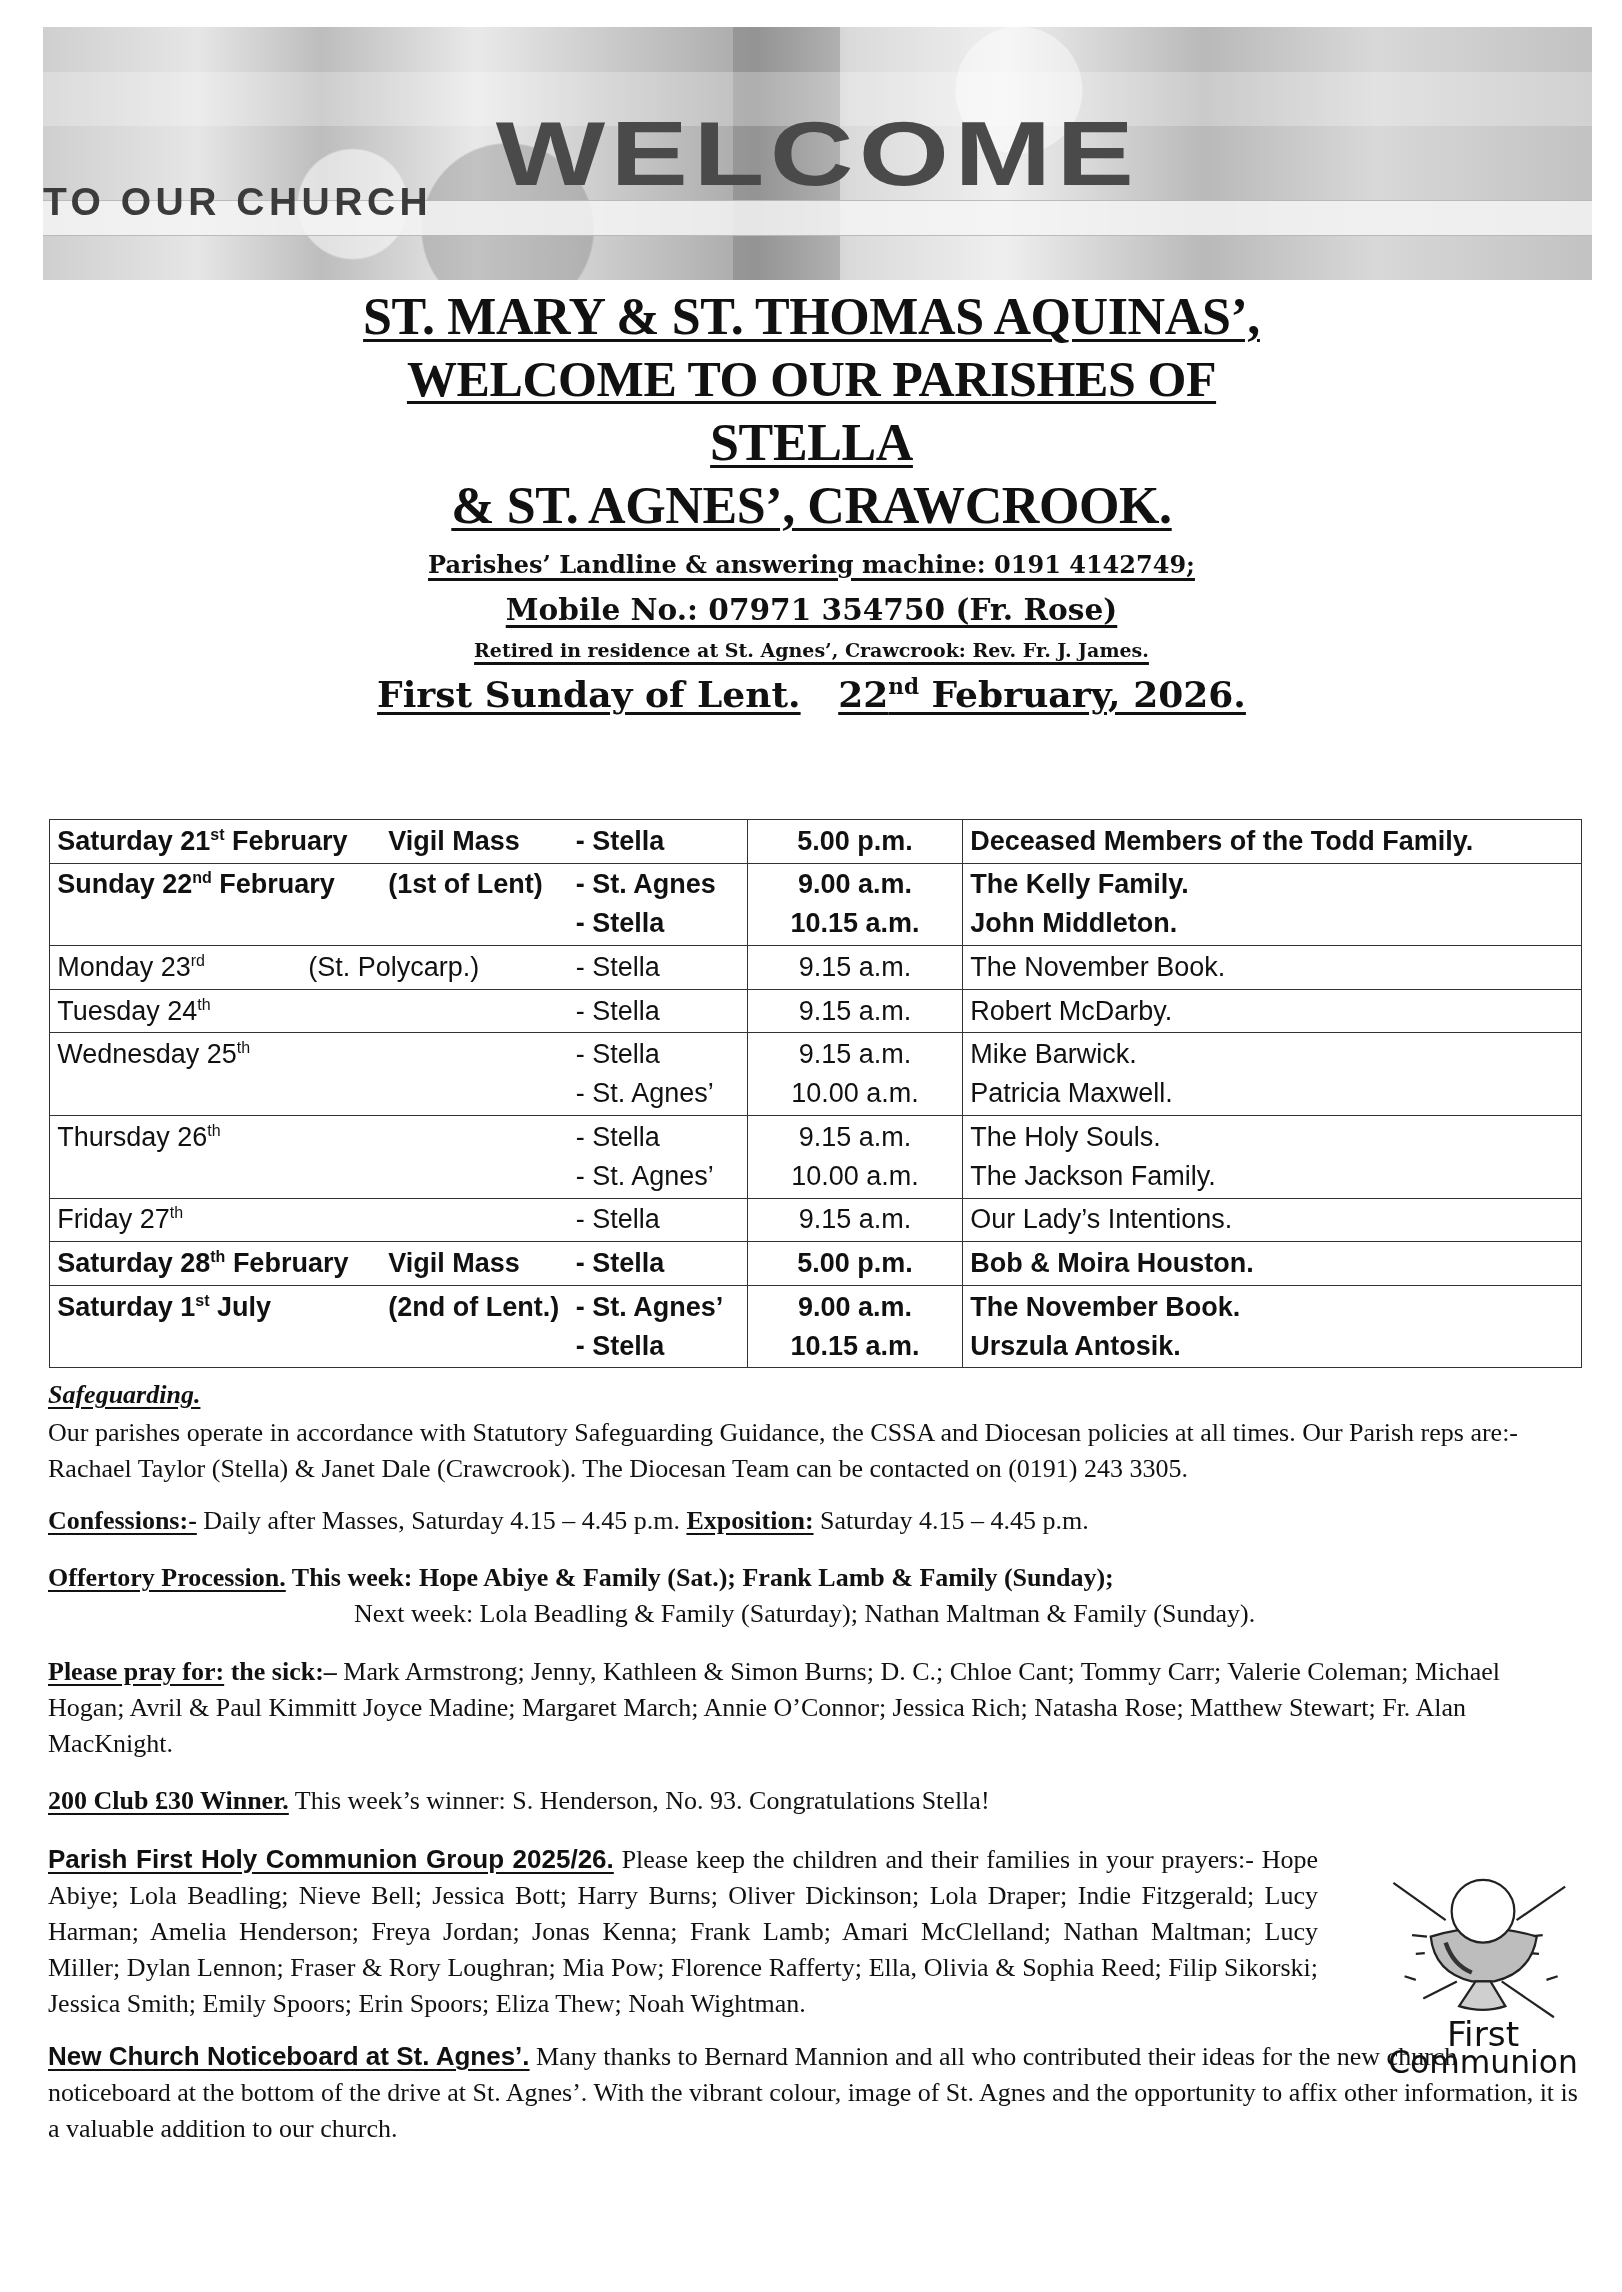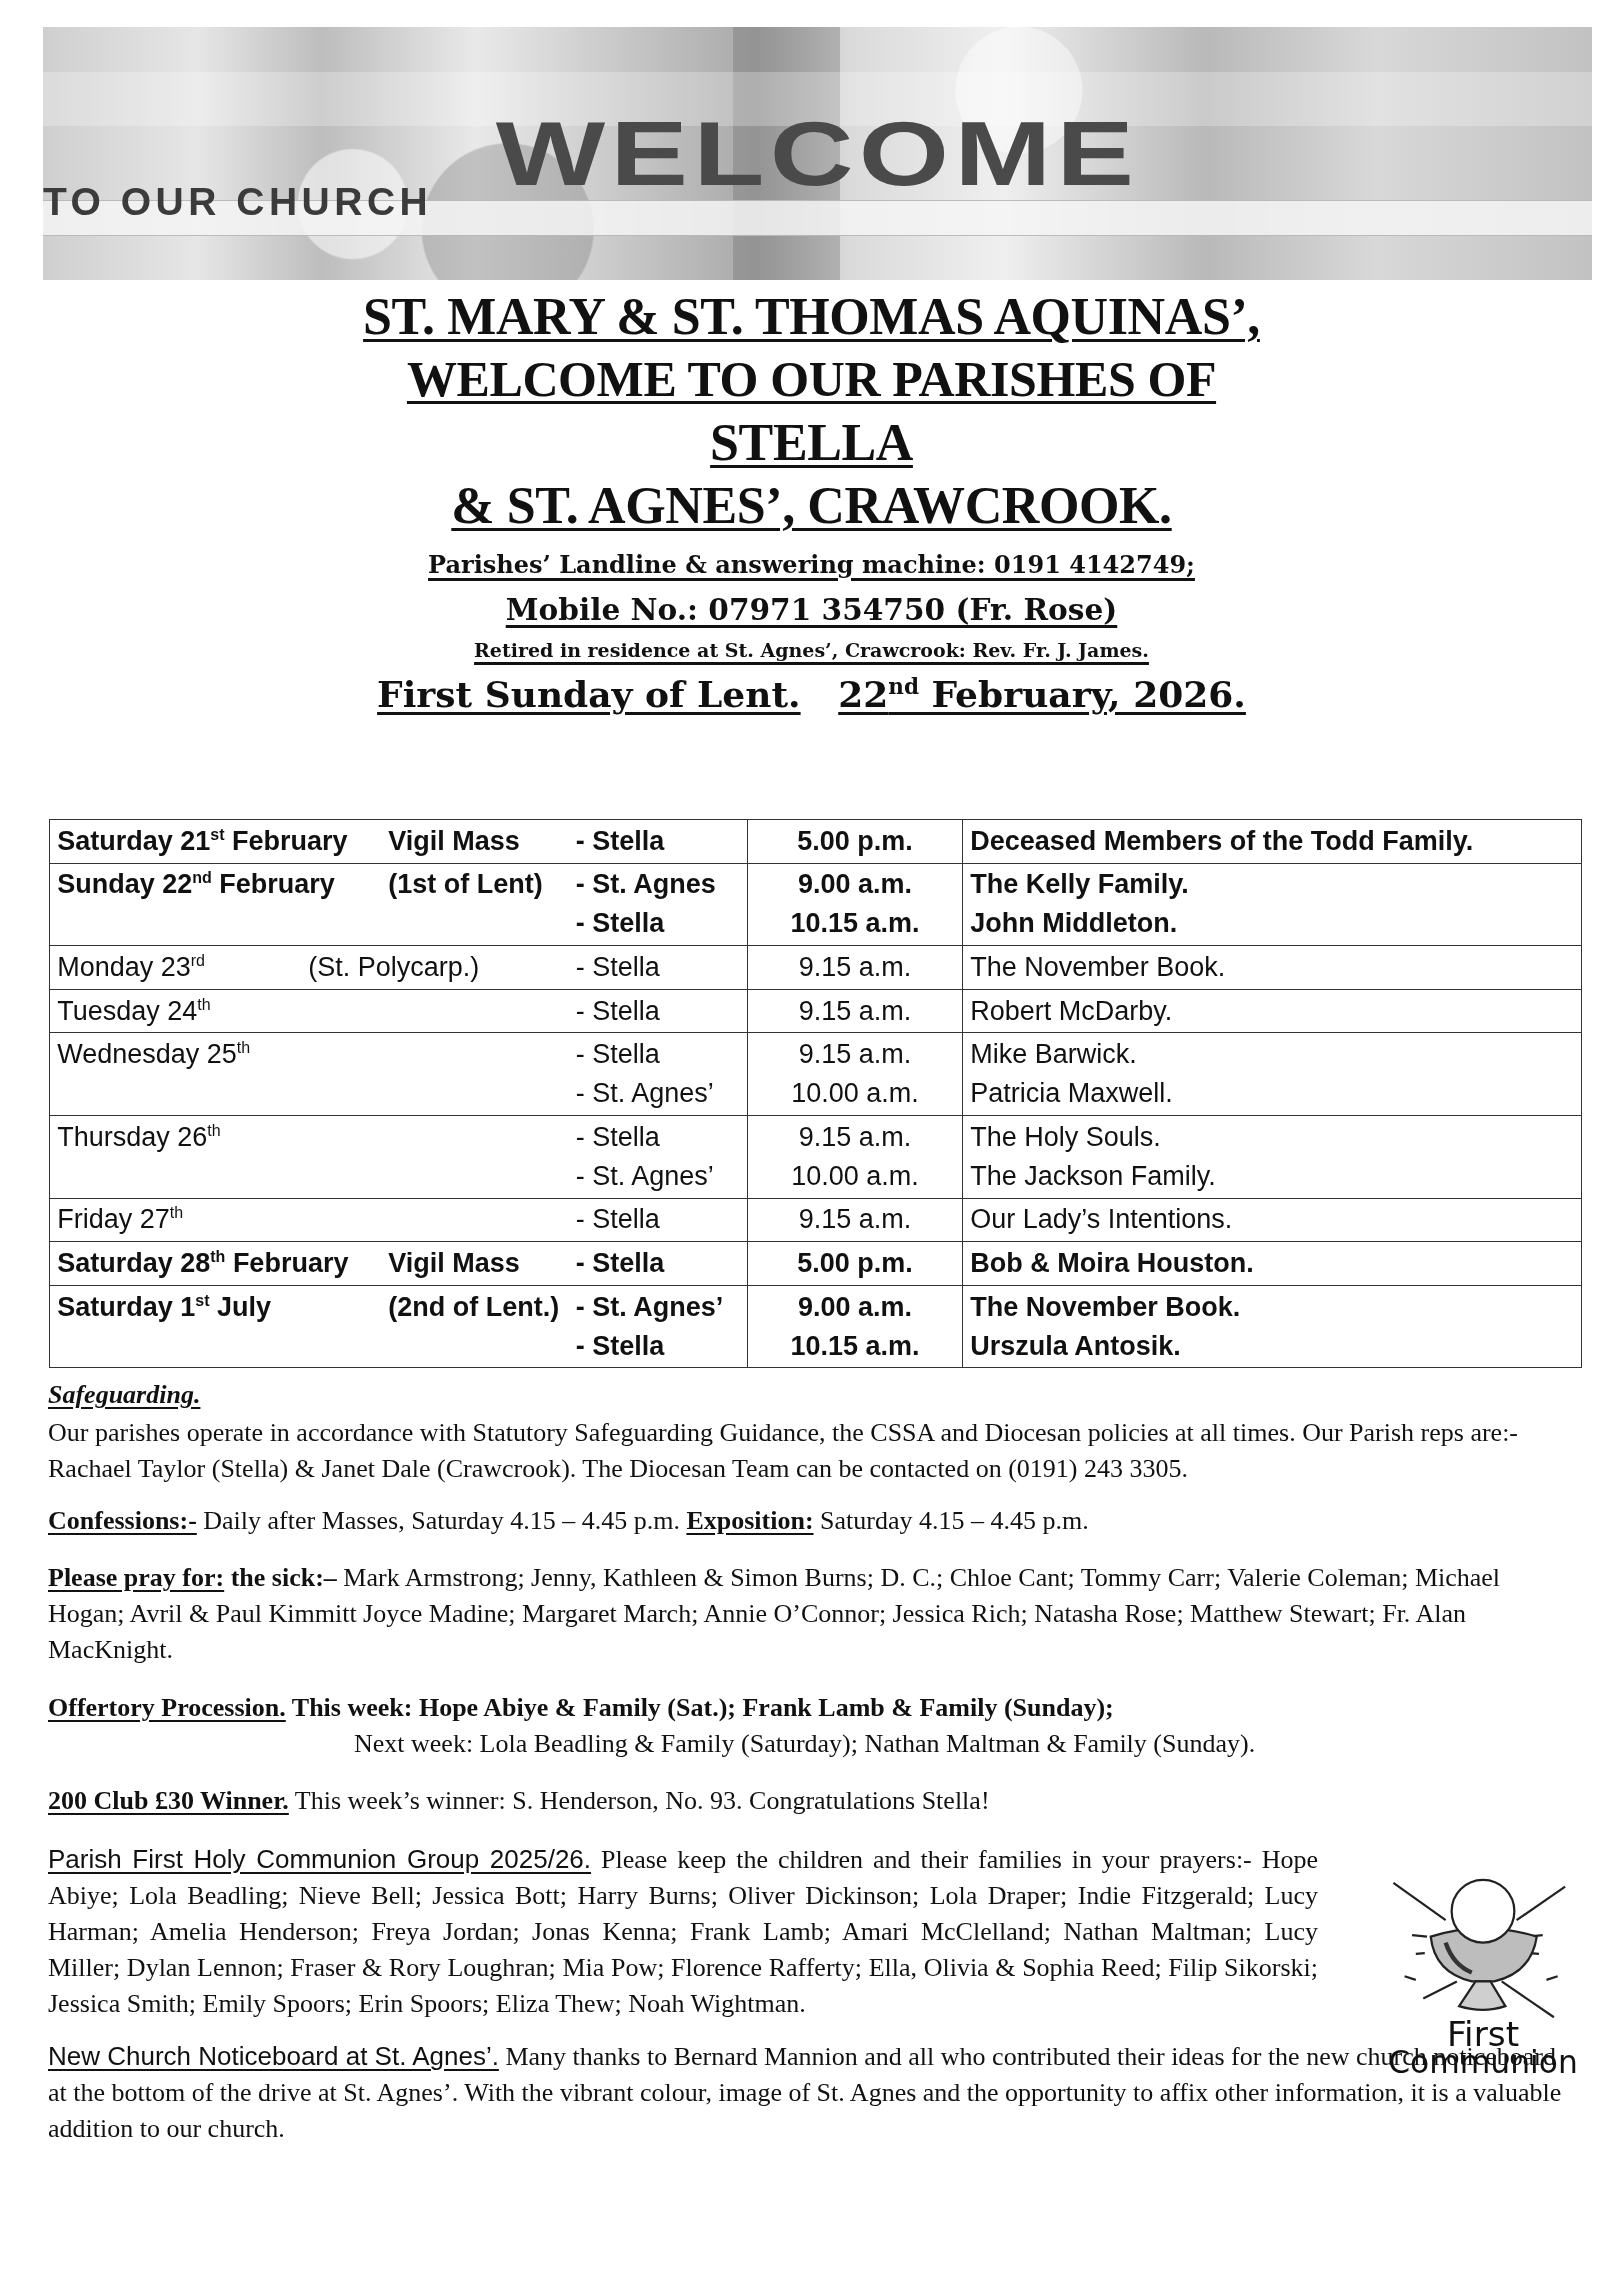--- a/index.html
+++ b/index.html
@@ -58,21 +58,21 @@
   .mass-table tr.bold td { font-weight: bold; }
   .mass-table sup { font-size: 16px; vertical-align: super; line-height: 0; }
   .mass-table .stack { display: block; }
   .mass-table td.c-day { border-right: none; }
 
   
   .notices { position: absolute; left: 48px; top: 1377px; width: 1533px; font-family: "Liberation Serif", serif; font-size: 26px; line-height: 36px; }
   .notice { margin-bottom: 21.5px; }
   .notice .lbl { font-weight: bold; text-decoration: underline; text-decoration-thickness: 1.8px; text-underline-offset: 3.6px; }
   .notice .lbl-italic { font-style: italic; }
-  .notice .lbl-sans { font-family: "Liberation Sans", sans-serif; font-weight: normal; }
+  .notice .lbl-sans { font-family: "Liberation Sans", sans-serif; font-weight: bold; }
   .notice .bold { font-weight: bold; }
   .indent { padding-left: 306px; }
 
   .communion-wrap { position: relative; }
   .communion-text { width: 1270px; text-align: justify; }
   .communion-art { position: absolute; right: -14.3px; top: 12.5px; width: 224px; height: 224px; }
 
   .safeguarding-body { margin-top: 1.8px; }
 </style>
 </head>
@@ -230,26 +230,26 @@
   <div class="notice" style="margin-bottom:16px;">
     <div><span class="lbl lbl-italic">Safeguarding.</span></div>
     <div class="safeguarding-body">Our parishes operate in accordance with Statutory Safeguarding Guidance, the CSSA and Diocesan policies at all times. Our Parish reps are:- Rachael Taylor (Stella) &amp; Janet Dale (Crawcrook). The Diocesan Team can be contacted on (0191) 243 3305.</div>
   </div>
 
   <div class="notice">
     <span class="lbl">Confessions:-</span><span> Daily after Masses, Saturday 4.15 – 4.45 p.m.  </span><span class="lbl">Exposition:</span><span> Saturday 4.15 – 4.45 p.m.</span>
   </div>
 
   <div class="notice">
-    <span class="lbl">Please pray for:</span><span class="bold">  the sick:–</span><span> Mark Armstrong; Jenny, Kathleen &amp; Simon Burns; D. C.; Chloe Cant; Tommy Carr; Valerie Coleman; Michael Hogan; Avril &amp; Paul Kimmitt Joyce Madine; Margaret March; Annie O’Connor; Jessica Rich; Natasha Rose; Matthew Stewart; Fr. Alan MacKnight.</span>
-  </div>
-
-  <div class="notice">
     <div><span class="lbl">Offertory Procession.</span><span class="bold"> This week:  Hope Abiye &amp; Family (Sat.); Frank Lamb &amp; Family (Sunday);</span></div>
     <div class="indent">Next week: Lola Beadling &amp; Family (Saturday); Nathan Maltman &amp; Family (Sunday).</div>
+  </div>
+
+  <div class="notice">
+    <span class="lbl">Please pray for:</span><span class="bold">  the sick:–</span><span> Mark Armstrong; Jenny, Kathleen &amp; Simon Burns; D. C.; Chloe Cant; Tommy Carr; Valerie Coleman; Michael Hogan; Avril &amp; Paul Kimmitt Joyce Madine; Margaret March; Annie O’Connor; Jessica Rich; Natasha Rose; Matthew Stewart; Fr. Alan MacKnight.</span>
   </div>
 
   <div class="notice">
     <span class="lbl">200 Club £30 Winner.</span><span> This week’s winner: S. Henderson, No. 93. Congratulations Stella!</span>
   </div>
 
   <div class="notice communion-wrap">
     <div class="communion-text">
       <span class="lbl lbl-sans">Parish First Holy Communion Group 2025/26.</span><span> Please keep the children and their families in your prayers:- Hope Abiye; Lola Beadling; Nieve Bell; Jessica Bott; Harry Burns; Oliver Dickinson; Lola Draper; Indie Fitzgerald; Lucy Harman; Amelia Henderson; Freya Jordan; Jonas Kenna; Frank Lamb; Amari McClelland; Nathan Maltman; Lucy Miller; Dylan Lennon; Fraser &amp; Rory Loughran; Mia Pow; Florence Rafferty; Ella, Olivia &amp; Sophia Reed; Filip Sikorski; Jessica Smith; Emily Spoors; Erin Spoors; Eliza Thew;  Noah Wightman.</span>
     </div>

